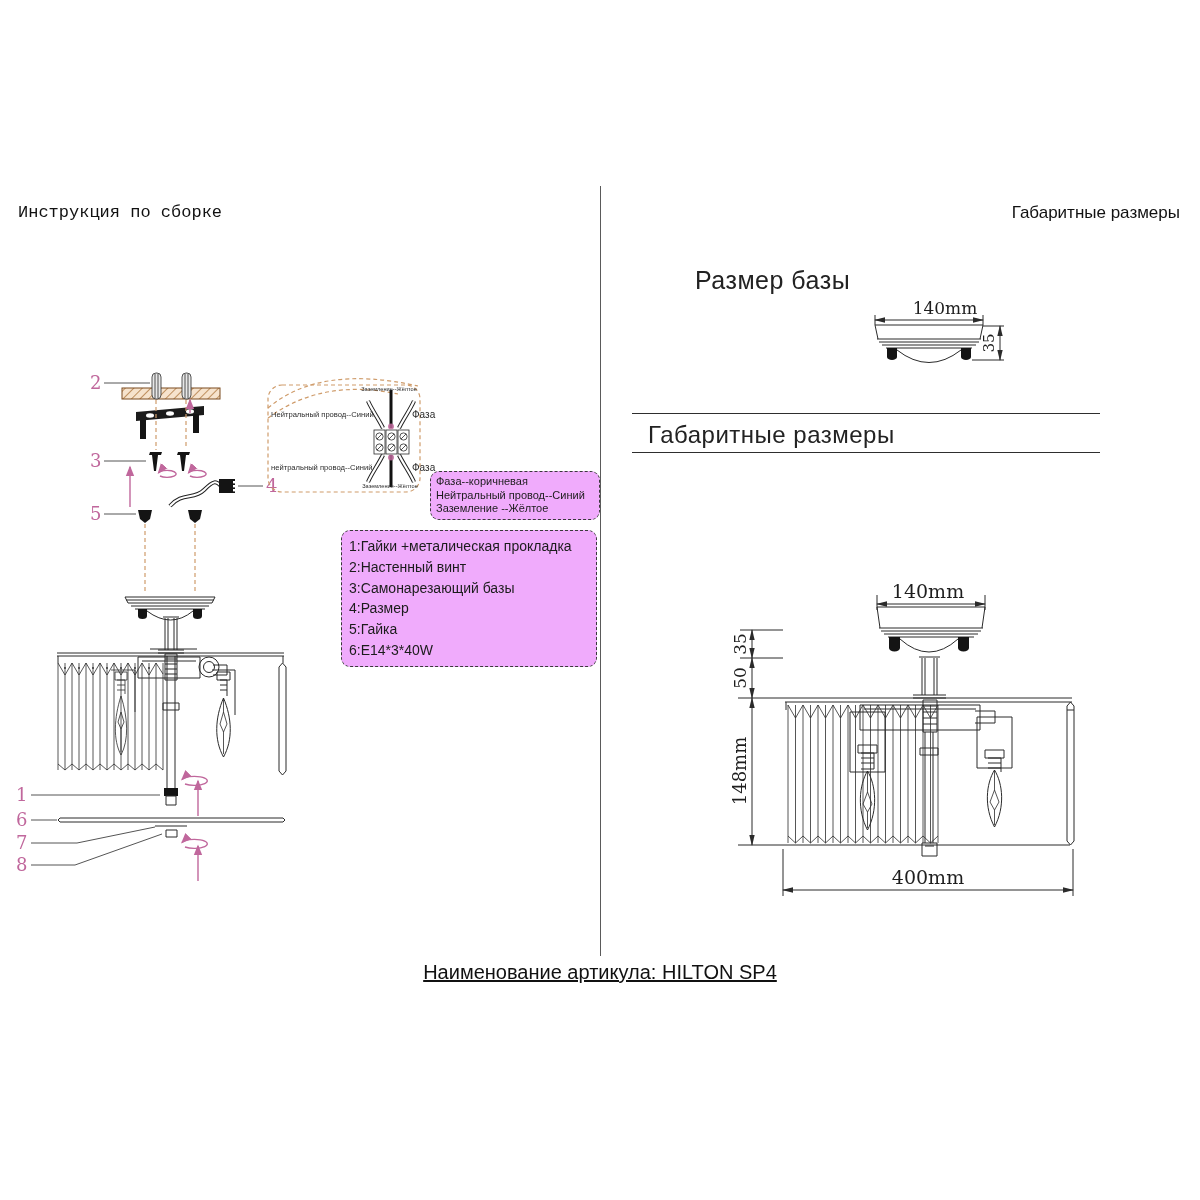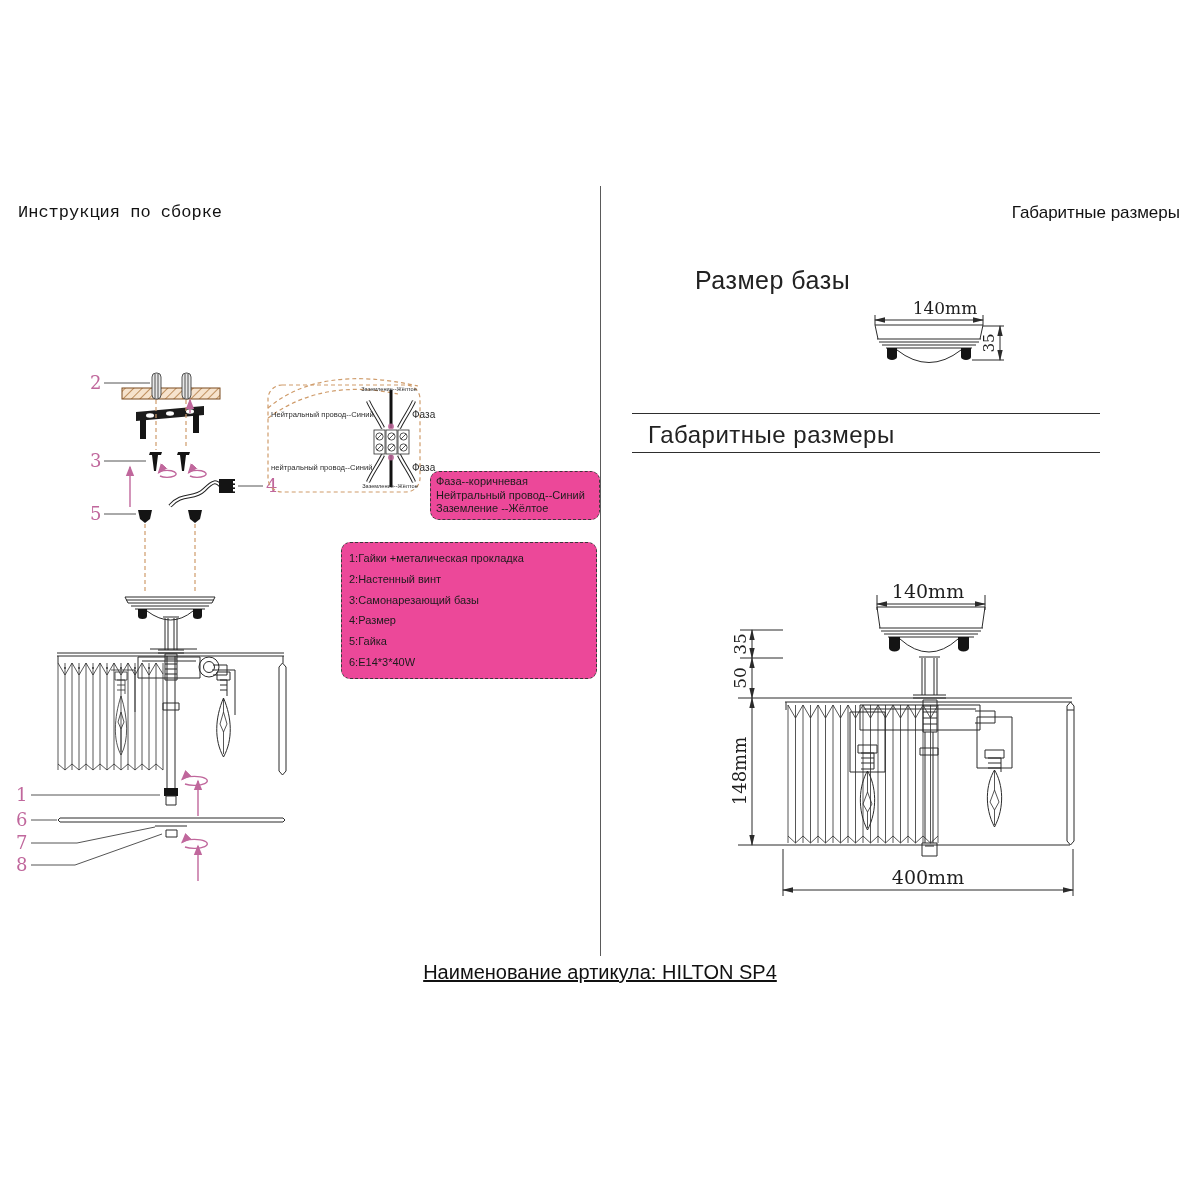--- a/index.html
+++ b/index.html
@@ -2,23 +2,23 @@
 <html><head>
 <meta charset="utf-8">
 <style>
   html,body{margin:0;padding:0;background:#ffffff;}
   body{width:1200px;height:1200px;position:relative;font-family:"Liberation Sans",sans-serif;color:#1c1c1c;overflow:hidden;}
   .abs{position:absolute;}
   .title{font-size:17px;color:#111;}
   .heading-lg{font-size:25px;color:#222;letter-spacing:0.5px;}
   .rule{height:0;border-top:1.6px solid #2e2e2e;}
   .divider{width:1px;background:#5a5a5a;}
-  .dashed-box{border:1.5px dashed #3a3a3a;border-radius:9px;background:#ec4899;}
+  .dashed-box{border:1.5px dashed #3a3a3a;border-radius:9px;background:#f0abfc;}
   .legend{font-size:11px;line-height:13.5px;padding:3px 5px;white-space:nowrap;}
-  .parts{font-size:11px;line-height:20.8px;padding:5px 7px;white-space:nowrap;margin-top:12px;}
+  .parts{font-size:14px;line-height:20.8px;padding:5px 7px;white-space:nowrap;}
   .footer{width:1200px;text-align:center;font-size:20px;color:#111;}
   svg text{font-family:"Liberation Sans",sans-serif;fill:#2b2b2b;}
   svg text.dim{font-family:"DejaVu Serif",serif;fill:#1e1e1e;}
   svg text.num{font-family:"DejaVu Serif",serif;fill:#c0679c;font-size:18px;}
   svg .ln{stroke:#2b2b2b;stroke-width:1;fill:none;}
   svg .lnt{stroke:#2b2b2b;stroke-width:0.8;fill:none;}
   svg .blk{fill:#141414;stroke:none;}
   svg .pink{stroke:#c0679c;stroke-width:1.4;fill:none;}
   svg .tan{stroke:#cf9c6b;stroke-width:1.2;fill:none;stroke-dasharray:4 3;}
   svg .lead{stroke:#555;stroke-width:1;fill:none;}

